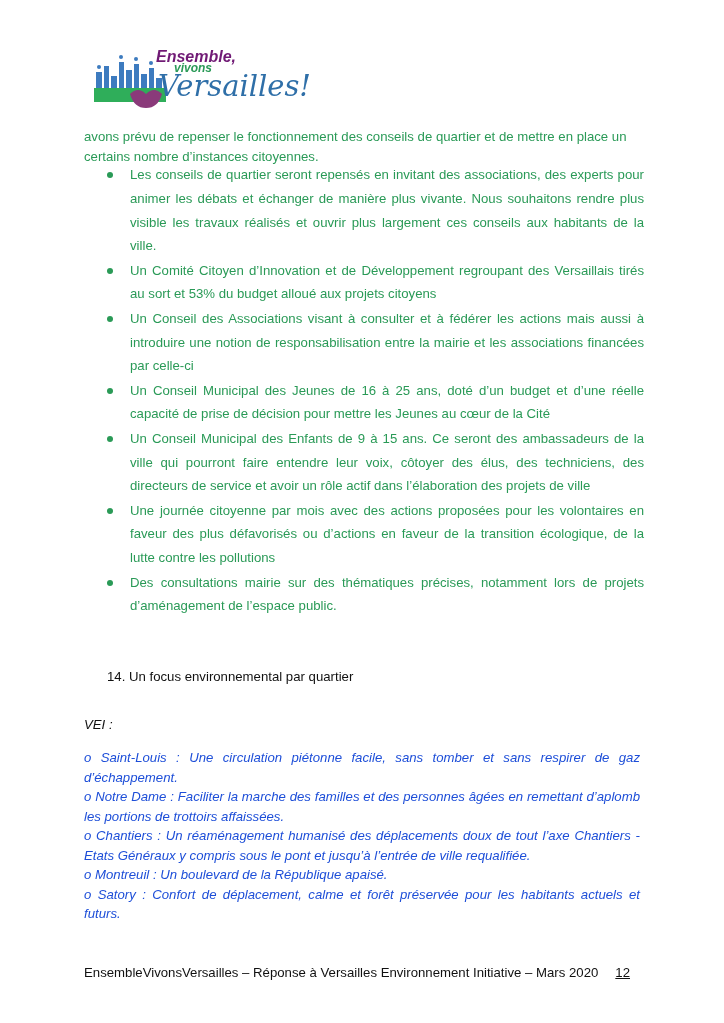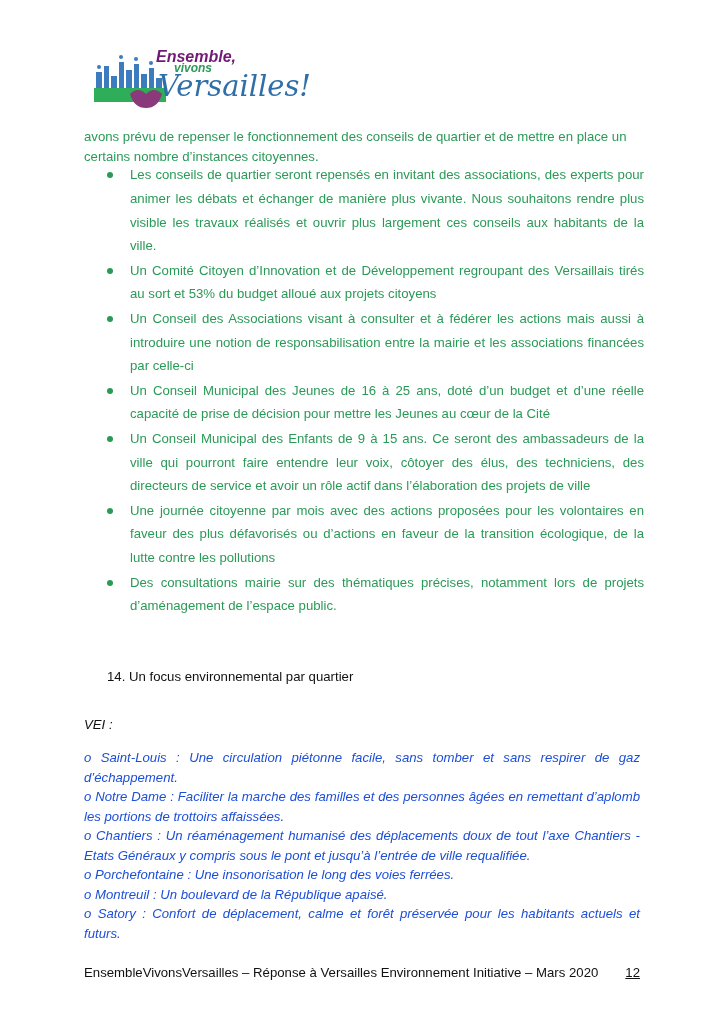--- a/index.html
+++ b/index.html
@@ -13,21 +13,21 @@
   .bullets li { position: relative; padding-left: 46px; font-size: 13.2px; line-height: 23.8px;
                 text-align: justify; margin-bottom: 0.5px; }
   .bullets li .dot { position: absolute; left: 23px; top: 9px; width: 6px; height: 6px;
                      border-radius: 50%; background: #2a9a57; }
   .heading { position: absolute; left: 107px; top: 669px; font-size: 13.2px; font-weight: normal; color: #111; }
   .vei { position: absolute; left: 84px; top: 717px; font-size: 13.2px; font-style: italic; color: #111; }
   .items { position: absolute; left: 84px; top: 748px; width: 556px; font-size: 13.2px; line-height: 19.5px;
            font-style: italic; color: #1d4ed8; text-align: justify; }
   .items p { margin: 0; }
   .footer { position: absolute; left: 84px; top: 965px; width: 556px; font-size: 13.2px; color: #111; }
-  .footer .pg { position: absolute; right: 0; top: 0; text-decoration: underline; }
+  .footer .pg { position: absolute; right: 10px; top: 0; text-decoration: underline; }
 </style>
 </head>
 <body>
 
 <div class="logo">
   <svg width="140" height="60" viewBox="0 0 140 60">
     <rect x="4" y="22" width="6" height="26" fill="#3d7bbf"></rect>
     <rect x="12" y="16" width="5" height="32" fill="#3d7bbf"></rect>
     <rect x="19" y="26" width="6" height="22" fill="#3d7bbf"></rect>
     <rect x="27" y="12" width="5" height="36" fill="#3d7bbf"></rect>
@@ -67,21 +67,20 @@
 </ul>
 
 <div class="heading">14. Un focus environnemental par quartier</div>
 
 <div class="vei">VEI :</div>
 
 <div class="items">
   <p>o Saint-Louis : Une circulation piétonne facile, sans tomber et sans respirer de gaz d’échappement.</p>
   <p>o Notre Dame : Faciliter la marche des familles et des personnes âgées en remettant d’aplomb les portions de trottoirs affaissées.</p>
   <p>o Chantiers : Un réaménagement humanisé des déplacements doux de tout l’axe Chantiers - Etats Généraux y compris sous le pont et jusqu’à l’entrée de ville requalifiée.</p>
-  <p>o Porchefontaine : Une insonorisation le long des voies ferrées.</p>
   <p>o Montreuil : Un boulevard de la République apaisé.</p>
   <p>o Satory : Confort de déplacement, calme et forêt préservée pour les habitants actuels et futurs.</p>
 </div>
 
 <div class="footer">
   <span>EnsembleVivonsVersailles – Réponse à Versailles Environnement Initiative – Mars 2020</span>
   <span class="pg">12</span>
 </div>
 
 </body></html>

